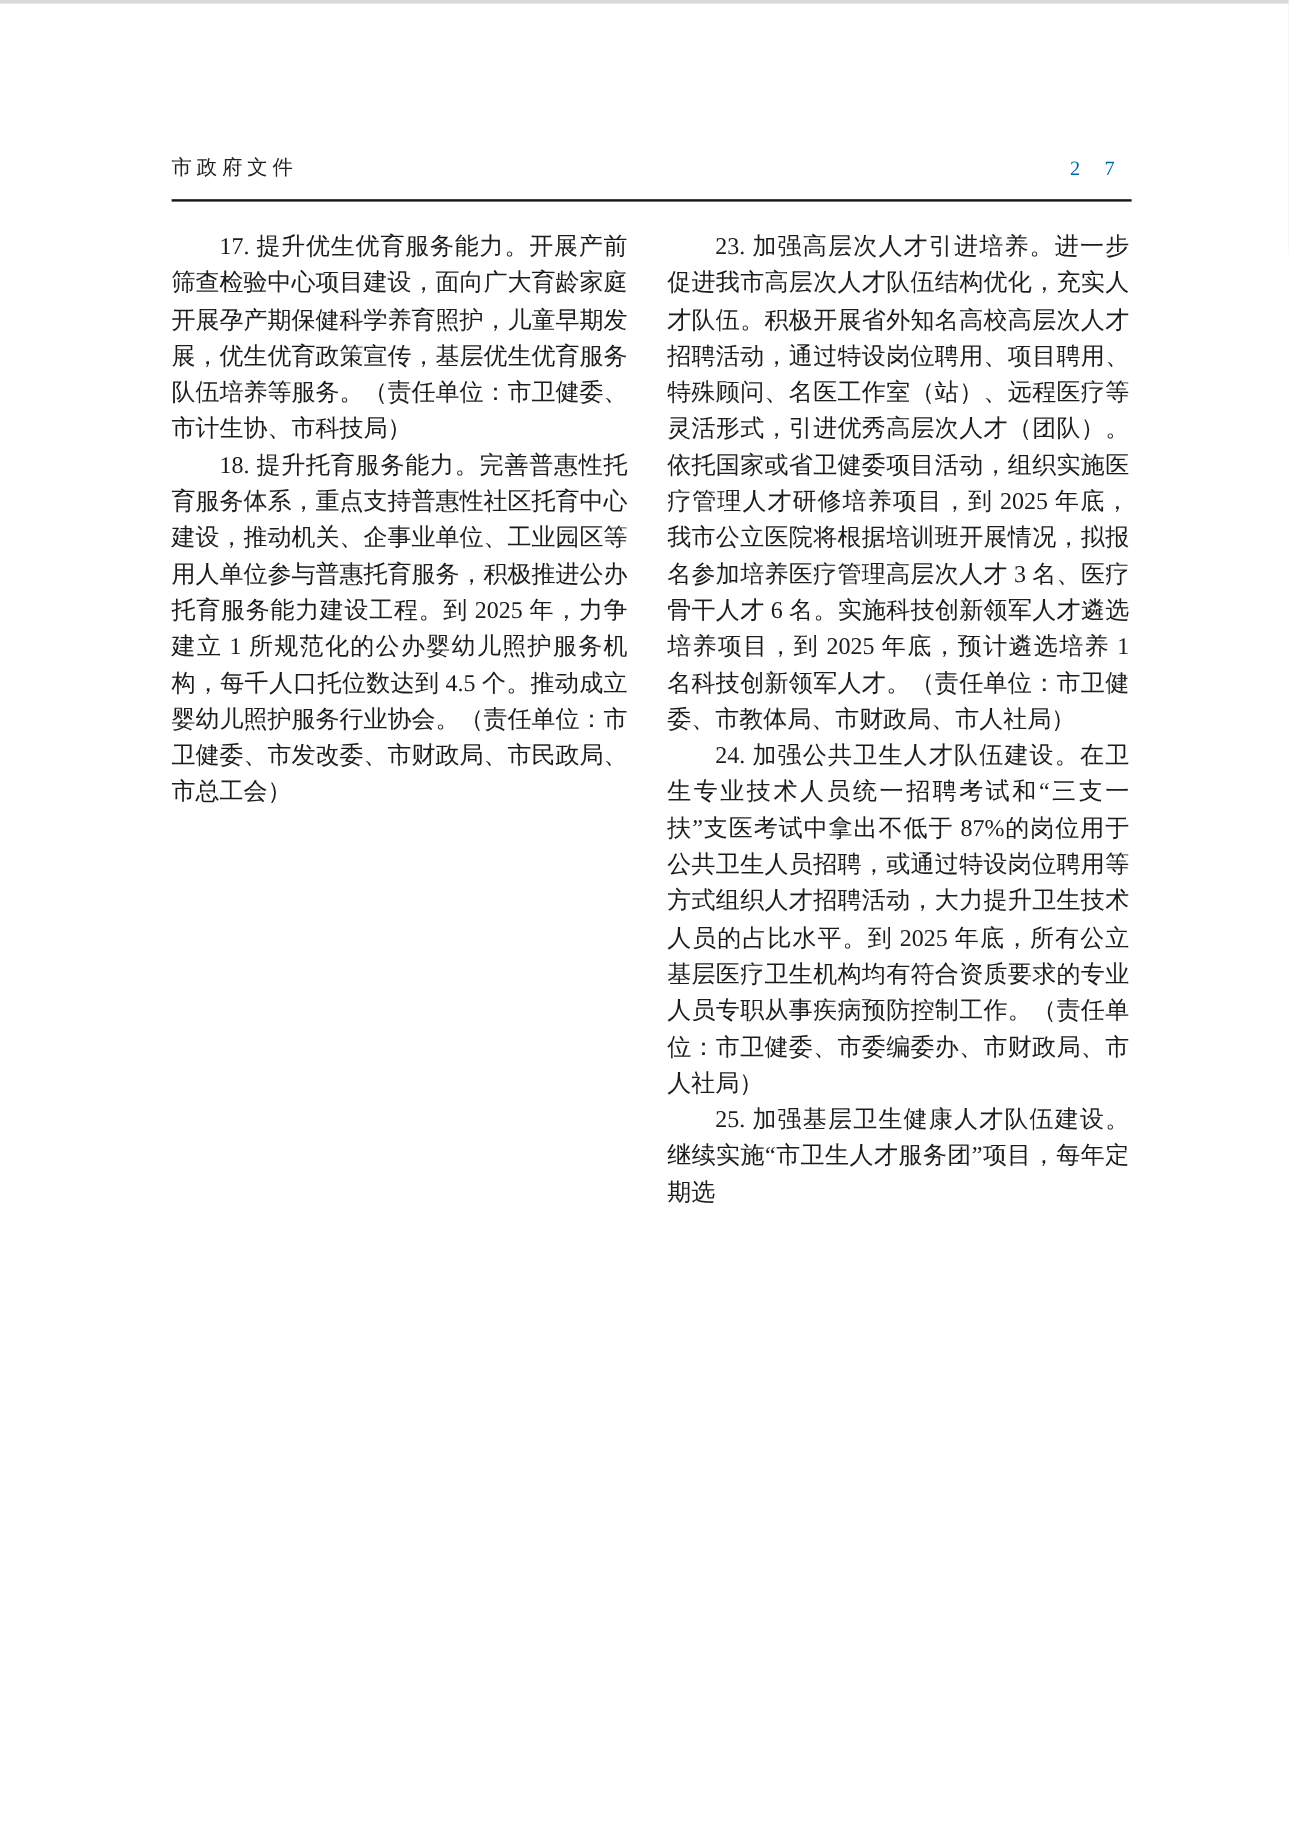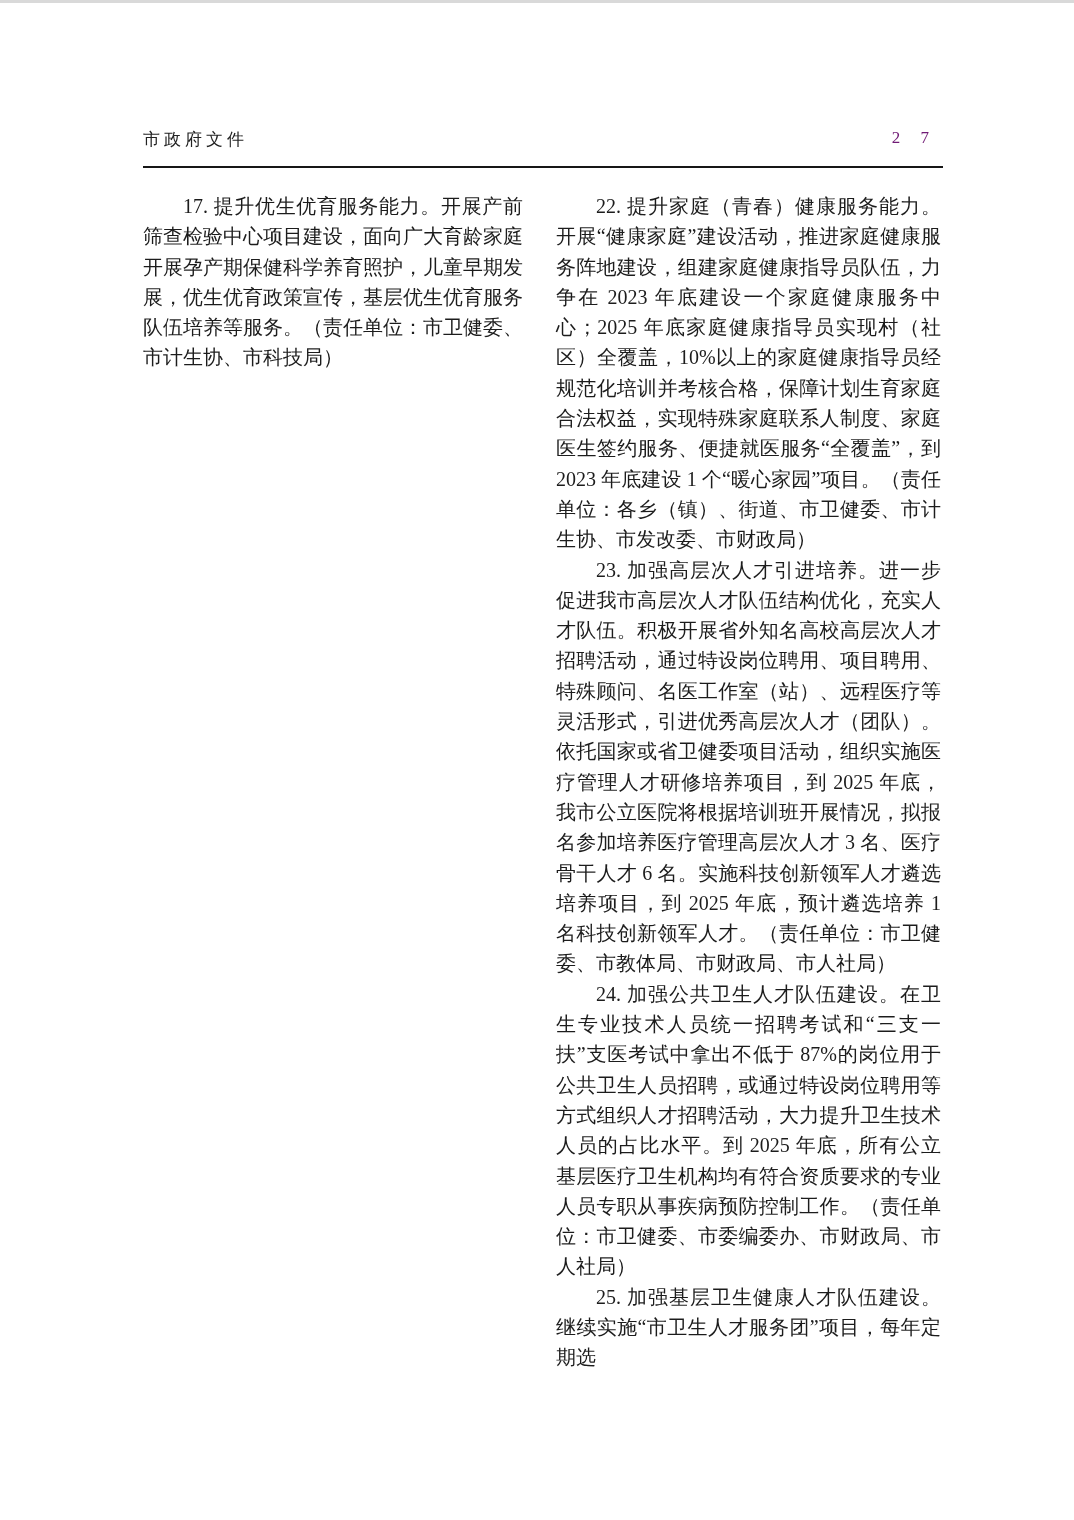--- a/index.html
+++ b/index.html
@@ -22,31 +22,32 @@
     width: 100%; height: 3px;
     background: #d9d9d9;
   }
   .header {
     position: absolute;
     left: 143px;
     top: 128px;
     width: 800px;
     display: flex;
     justify-content: space-between;
+    align-items: flex-end;
   }
   .header-doc-type {
     font-size: 17px;
     letter-spacing: 4px;
     color: #222222;
   }
   .page-number {
     font-size: 17px;
     letter-spacing: 8px;
     padding-right: 6px;
-    color: #701a75;
+    color: #0369a1;
   }
   .header-rule {
     position: absolute;
     left: 143px;
     top: 166px;
     width: 800px;
     height: 2px;
     background: #161616;
   }
   .columns {
@@ -85,21 +86,21 @@
   <div class="header">
     <span class="header-doc-type">市政府文件</span>
     <span class="page-number">2 7</span>
   </div>
 
   <div class="header-rule"></div>
 
   <div class="columns">
     <div class="column left">
         <p class="para">17. 提升优生优育服务能力。开展产前筛查检验中心项目建设，面向广大育龄家庭开展孕产期保健科学养育照护，儿童早期发展，优生优育政策宣传，基层优生优育服务队伍培养等服务。（责任单位：市卫健委、市计生协、市科技局）</p>
+        <p class="para">18. 提升托育服务能力。完善普惠性托育服务体系，重点支持普惠性社区托育中心建设，推动机关、企事业单位、工业园区等用人单位参与普惠托育服务，积极推进公办托育服务能力建设工程。到 2025 年，力争建立 1 所规范化的公办婴幼儿照护服务机构，每千人口托位数达到 4.5 个。推动成立婴幼儿照护服务行业协会。（责任单位：市卫健委、市发改委、市财政局、市民政局、市总工会）</p>
       </div>
     <div class="column right">
-        <p class="para">22. 提升家庭（青春）健康服务能力。开展“健康家庭”建设活动，推进家庭健康服务阵地建设，组建家庭健康指导员队伍，力争在 2023 年底建设一个家庭健康服务中心；2025 年底家庭健康指导员实现村（社区）全覆盖，10%以上的家庭健康指导员经规范化培训并考核合格，保障计划生育家庭合法权益，实现特殊家庭联系人制度、家庭医生签约服务、便捷就医服务“全覆盖”，到 2023 年底建设 1 个“暖心家园”项目。（责任单位：各乡（镇）、街道、市卫健委、市计生协、市发改委、市财政局）</p>
         <p class="para">23. 加强高层次人才引进培养。进一步促进我市高层次人才队伍结构优化，充实人才队伍。积极开展省外知名高校高层次人才招聘活动，通过特设岗位聘用、项目聘用、特殊顾问、名医工作室（站）、远程医疗等灵活形式，引进优秀高层次人才（团队）。依托国家或省卫健委项目活动，组织实施医疗管理人才研修培养项目，到 2025 年底，我市公立医院将根据培训班开展情况，拟报名参加培养医疗管理高层次人才 3 名、医疗骨干人才 6 名。实施科技创新领军人才遴选培养项目，到 2025 年底，预计遴选培养 1 名科技创新领军人才。（责任单位：市卫健委、市教体局、市财政局、市人社局）</p>
         <p class="para">24. 加强公共卫生人才队伍建设。在卫生专业技术人员统一招聘考试和“三支一扶”支医考试中拿出不低于 87%的岗位用于公共卫生人员招聘，或通过特设岗位聘用等方式组织人才招聘活动，大力提升卫生技术人员的占比水平。到 2025 年底，所有公立基层医疗卫生机构均有符合资质要求的专业人员专职从事疾病预防控制工作。（责任单位：市卫健委、市委编委办、市财政局、市人社局）</p>
         <p class="para">25. 加强基层卫生健康人才队伍建设。继续实施“市卫生人才服务团”项目，每年定期选</p>
       </div>
   </div>
 </div>
 
 </body></html>

